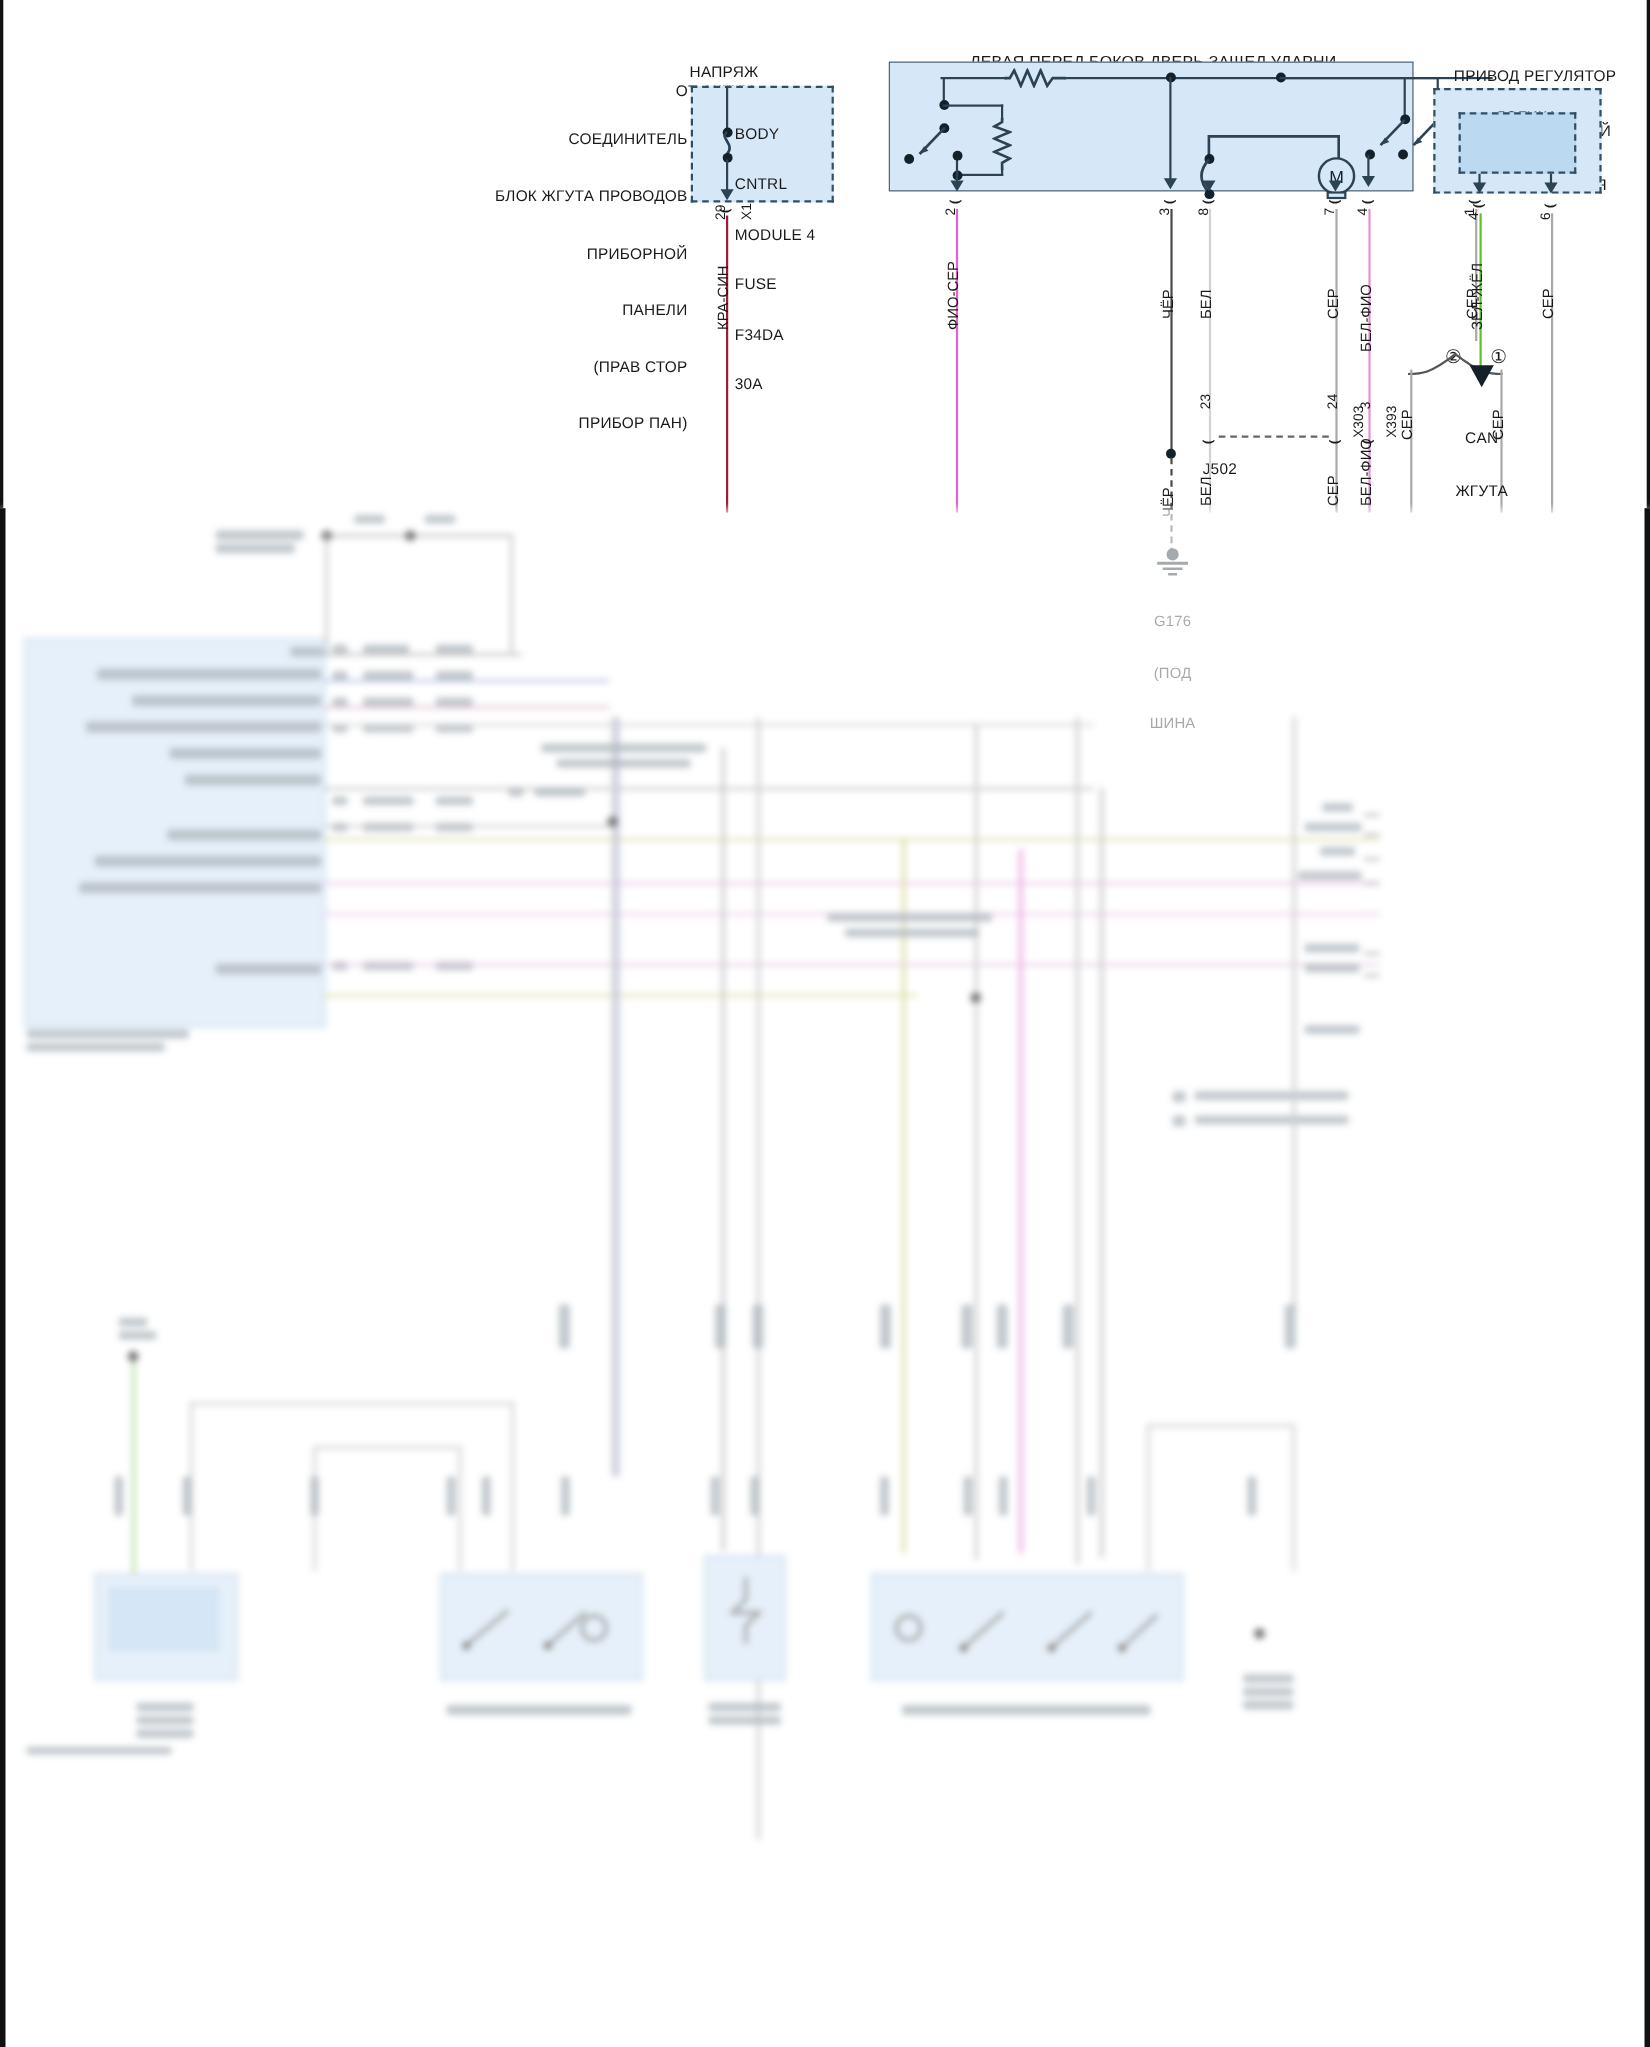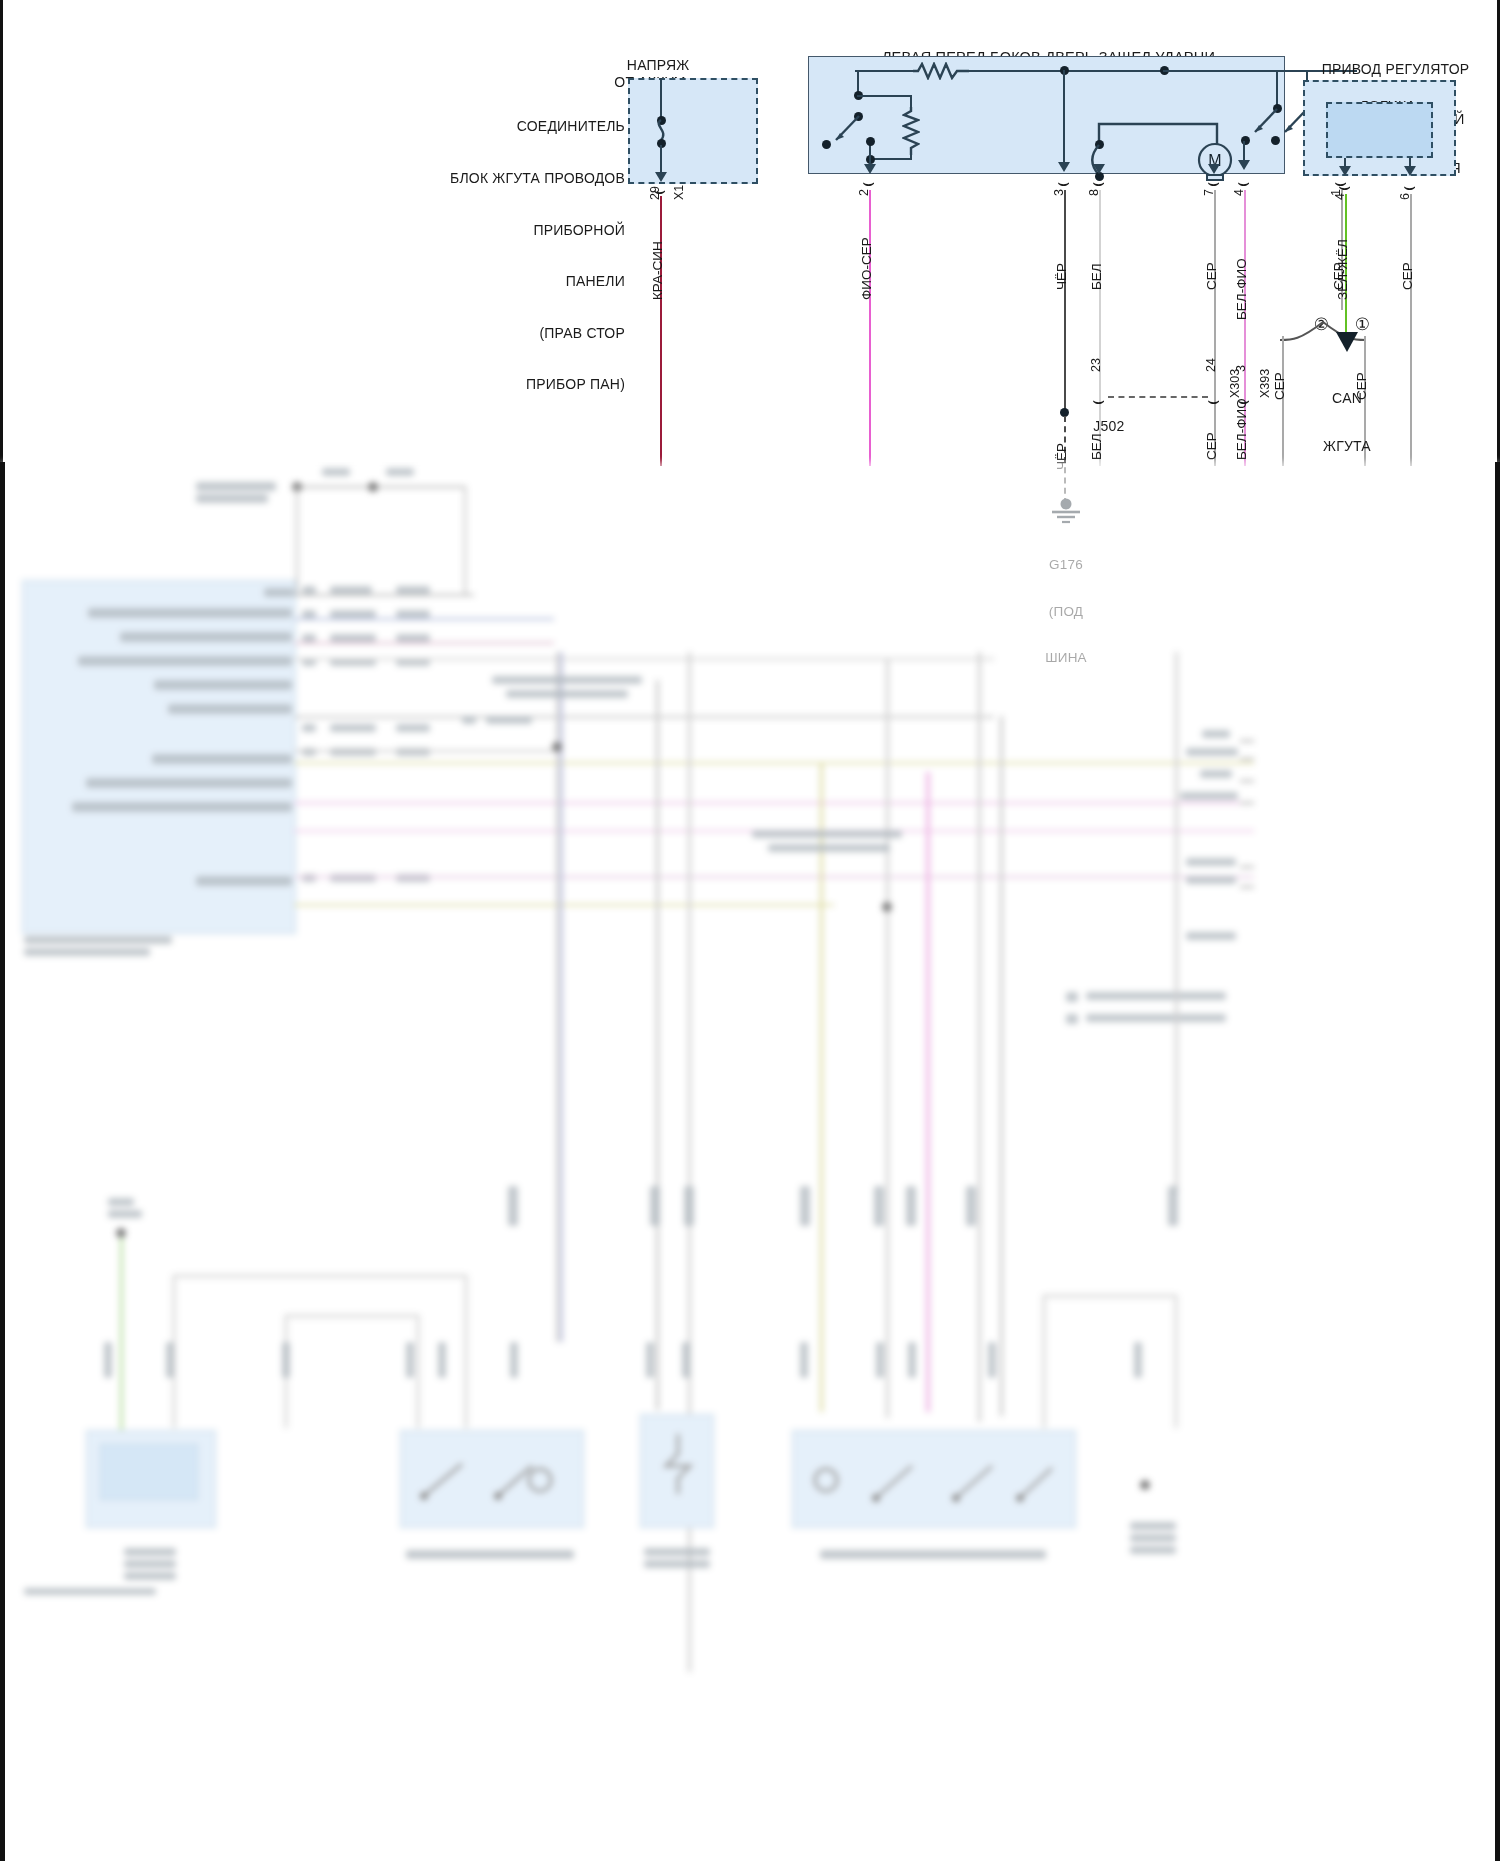--- a/index.html
+++ b/index.html
@@ -62,20 +62,28 @@
     <div>СОЕДИНИТЕЛЬ</div>
     <div>БЛОК ЖГУТА ПРОВОДОВ</div>
     <div>ПРИБОРНОЙ</div>
     <div>ПАНЕЛИ</div>
     <div>(ПРАВ СТОР</div>
     <div>ПРИБОР ПАН)</div>
   </div>
 
   <div class="modbox" style="left:628px;top:78px;width:130px;height:106px;"></div>
 
+  <div class="lbl" style="left:668px;top:84px;width:110px;font-size:14px;line-height:15.2px;">
+    <div>BODY</div>
+    <div>CNTRL</div>
+    <div>MODULE 4</div>
+    <div>FUSE</div>
+    <div>F34DA</div>
+    <div>30A</div>
+  </div>
 
   <div class="ckv" style="left:660px;top:78px;height:40px;"></div>
   <div class="dot" style="left:657px;top:116px;"></div>
   <svg class="abs" style="left:650px;top:118px;" width="26" height="26" viewBox="0 0 26 26">
     <path d="M11 2 C 3 7, 19 13, 11 22" fill="none" stroke="#2b4354" stroke-width="2.4"></path>
   </svg>
   <div class="dot" style="left:657px;top:139px;"></div>
   <div class="ckv" style="left:660px;top:145px;height:32px;"></div>
   <div class="parrow" style="left:655px;top:172px;"></div>
 

